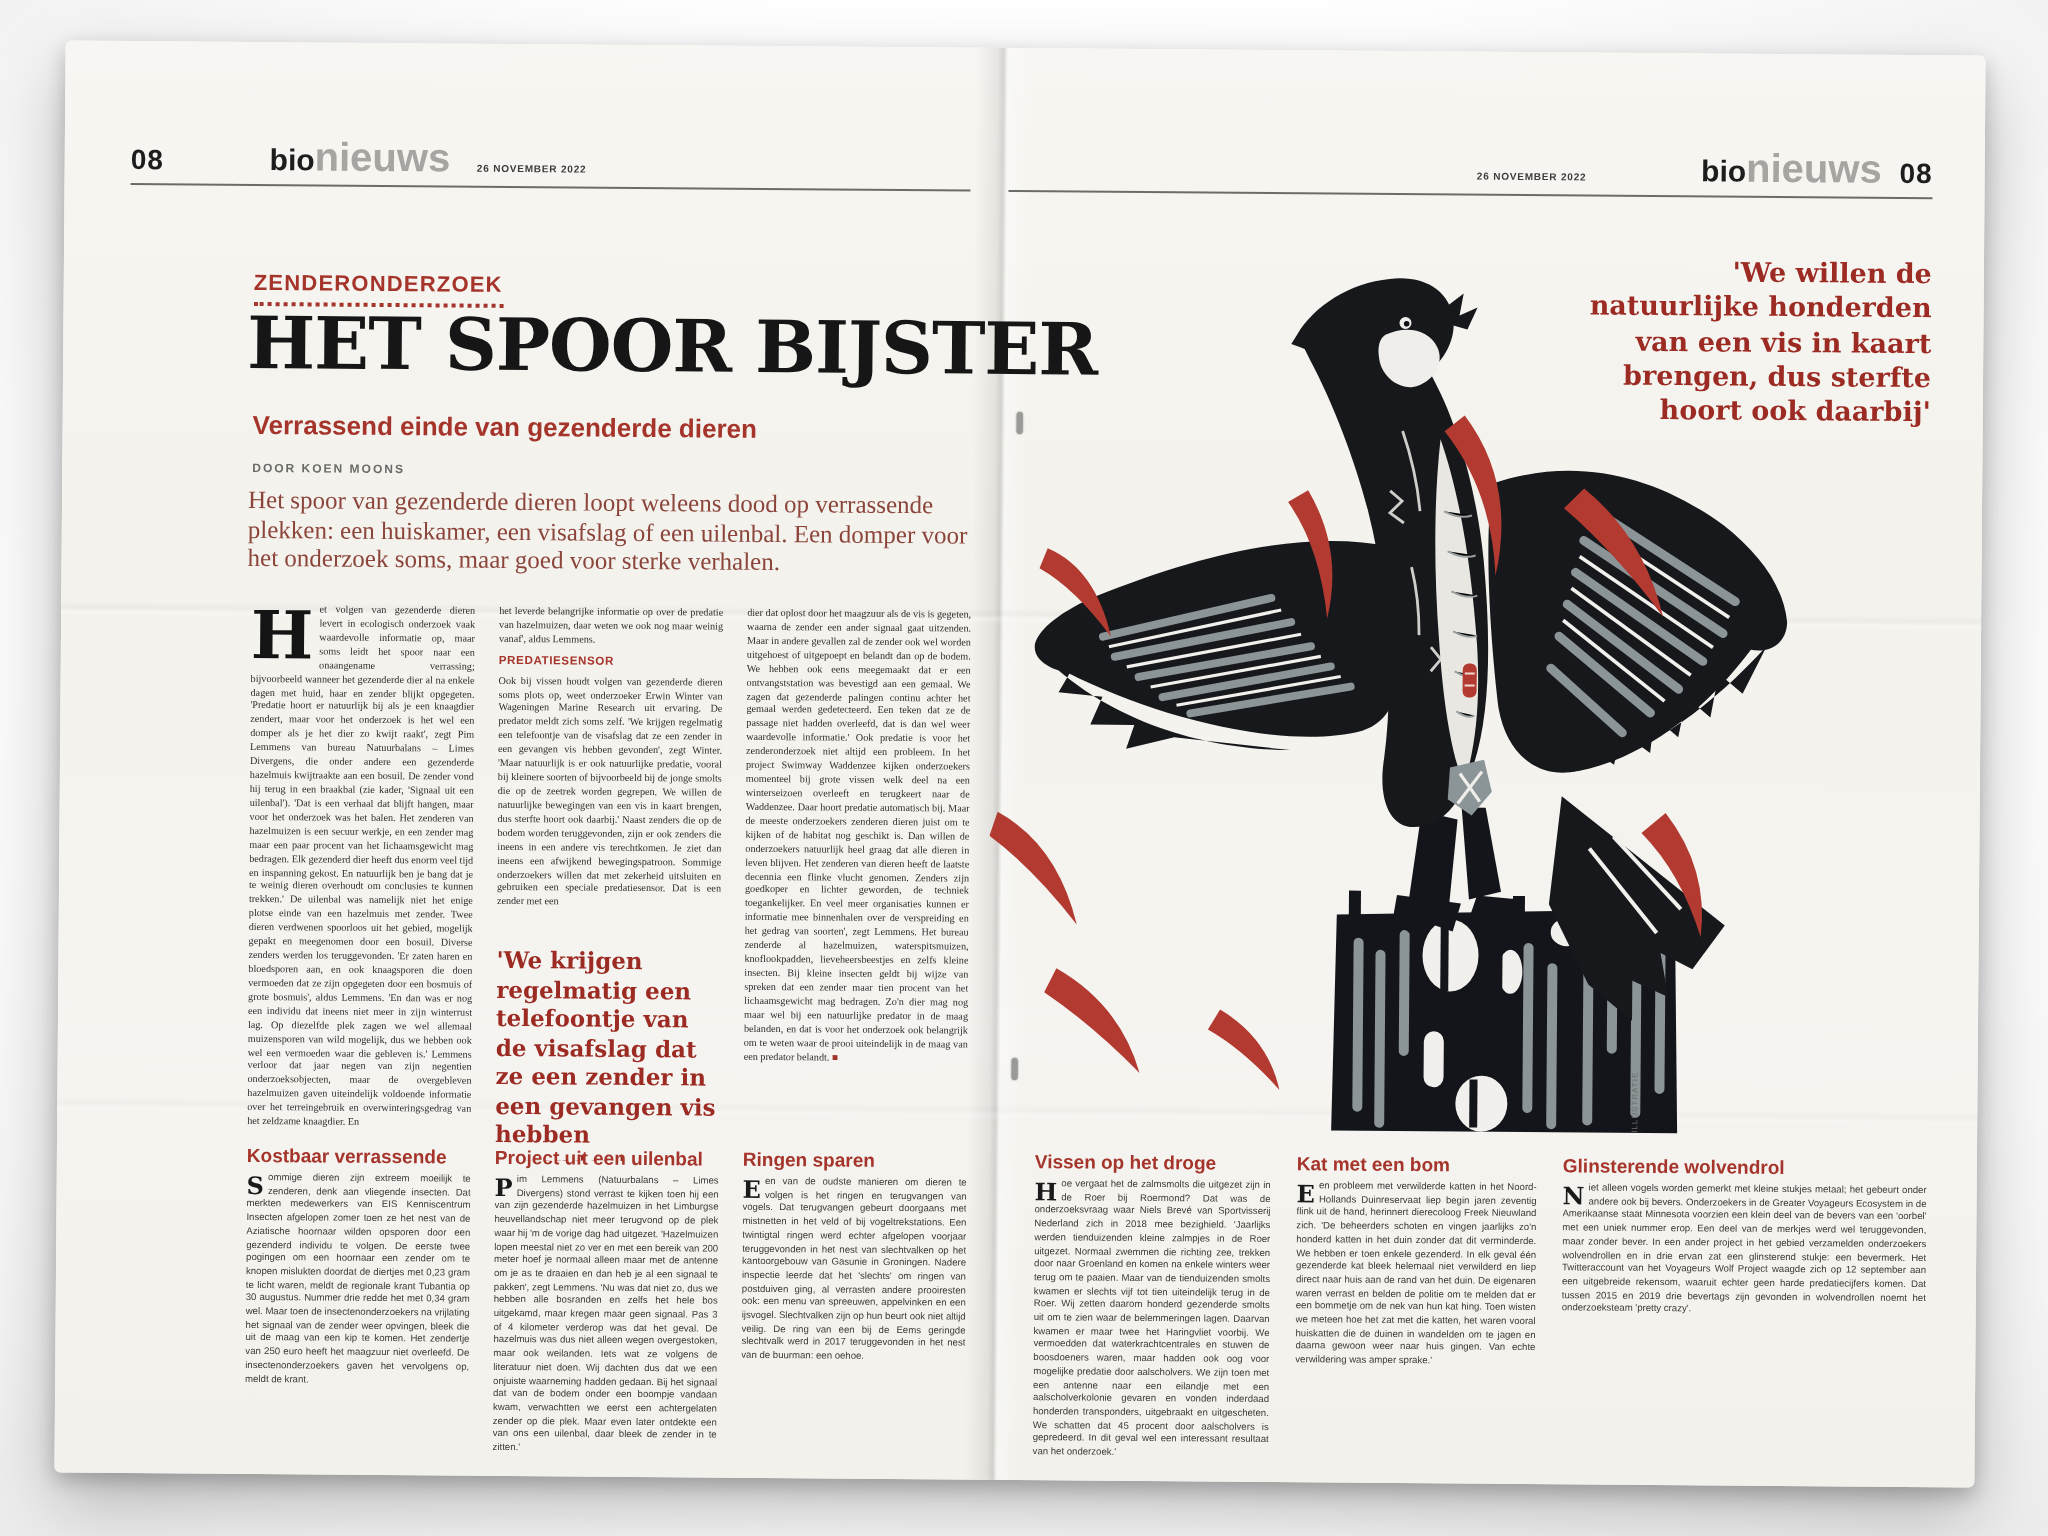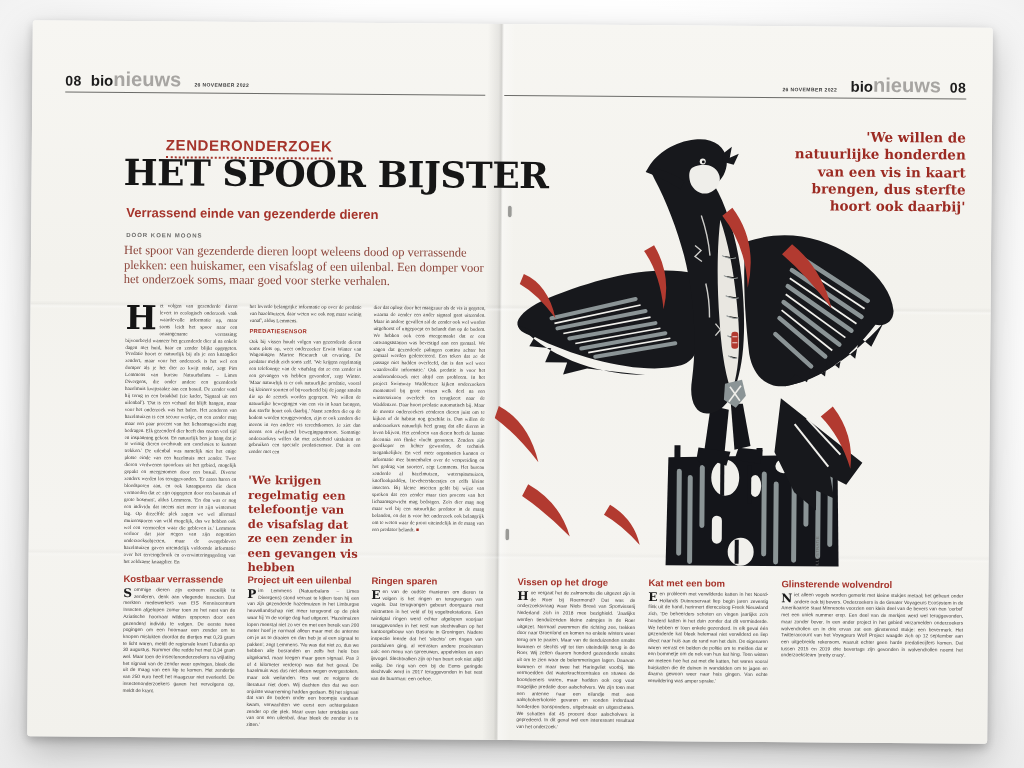--- a/index.html
+++ b/index.html
@@ -13,28 +13,28 @@
          box-shadow:0 4px 10px rgba(0,0,0,.22), 0 16px 38px rgba(0,0,0,.25);}
   .fold{position:absolute;left:455px;top:0;width:28px;height:100%;
         background:linear-gradient(90deg,rgba(0,0,0,0) 0%,rgba(0,0,0,.07) 40%,rgba(0,0,0,.14) 50%,rgba(255,255,255,.35) 58%,rgba(0,0,0,0) 100%);}
   .crease{position:absolute;left:0;width:100%;height:8px;opacity:.55;
         background:linear-gradient(180deg,rgba(0,0,0,0),rgba(0,0,0,.06) 40%,rgba(255,255,255,.5) 70%,rgba(0,0,0,0));}
   .staple{position:absolute;width:3px;height:11px;background:#9a9a96;border-radius:2px;box-shadow:0 0 1px #777;}
 
   
   .pghead{position:absolute;top:47px;white-space:nowrap;}
   .pghead .num{font-size:14px;font-weight:700;color:#1d1d1d;letter-spacing:.5px;}
-  .pghead .brand b{font-size:15px;font-weight:800;color:#1d1d1d;}
+  .pghead .brand b{font-size:15px;font-weight:800;color:#1d1d1d;margin-left:44px;}
   .pghead .brand span{font-size:20px;font-weight:700;color:#a7a5a2;}
   .pghead .date{font-size:5px;font-weight:700;color:#3c3c3c;letter-spacing:.4px;}
   .rule{position:absolute;top:71px;height:1px;background:#6b6b68;}
 
   
-  .kicker{position:absolute;left:95px;top:115px;font-size:15px;font-weight:800;color:#a5342b;
-          letter-spacing:.6px;border-bottom:2px dotted #a5342b;padding-bottom:3px;margin-left:39px;}
+  .kicker{position:absolute;left:95px;top:115px;font-size:11px;font-weight:800;color:#a5342b;
+          letter-spacing:.6px;border-bottom:2px dotted #a5342b;padding-bottom:3px;}
   .headline{position:absolute;left:92px;top:130px;font-family:"DejaVu Serif",serif;
           font-size:36px;font-weight:800;letter-spacing:-.5px;color:#161616;}
   .standfirst{position:absolute;left:95px;top:184px;font-size:13px;font-weight:800;color:#a5342b;}
   .byline{position:absolute;left:95px;top:211px;font-size:6px;font-weight:700;color:#6a6a68;letter-spacing:1px;}
   .lede{position:absolute;left:93px;top:222px;width:366px;font-family:"Liberation Serif",serif;
         font-size:12.5px;line-height:1.16;color:#8c453b;}
   .col{position:absolute;top:281px;width:112px;height:277px;overflow:hidden;
        font-family:"Liberation Serif",serif;font-size:5.1px;line-height:1.36;
        text-align:justify;color:#2f2d2b;}
   .col p{margin:0 0 3px 0;}

